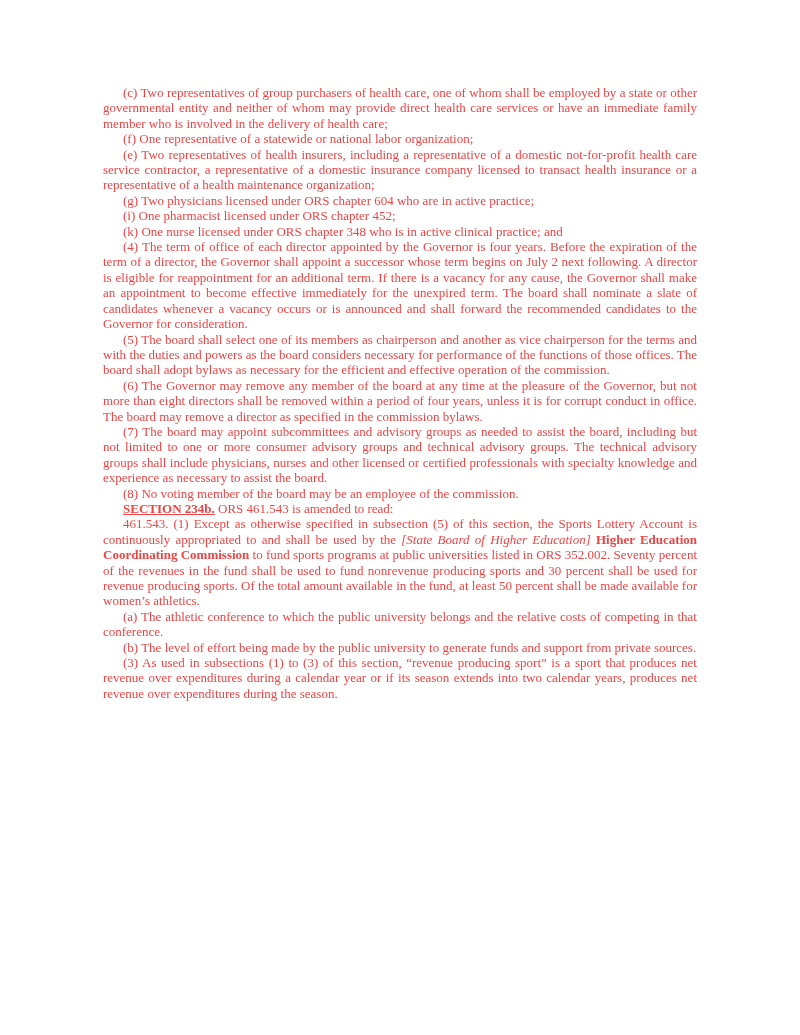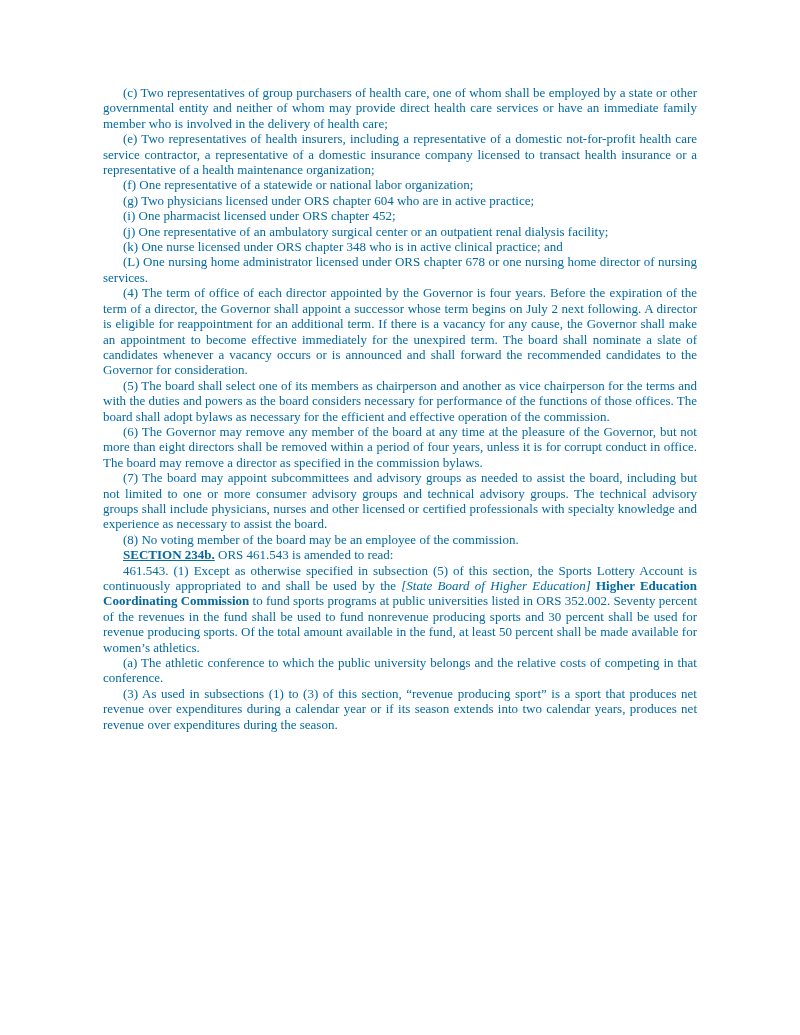--- a/index.html
+++ b/index.html
@@ -6,21 +6,21 @@
     margin: 0;
     padding: 0;
     background: #ffffff;
   }
   .page {
     position: relative;
     width: 800px;
     height: 757px;
     background: #ffffff;
     font-family: "Liberation Serif", "DejaVu Serif", serif;
-    color: #0369a1;
+    color: #ef4444;
     overflow: hidden;
   }
   .body-text {
     position: absolute;
     top: 85px;
     left: 103px;
     width: 594px;
     font-size: 13px;
     line-height: 15.4px;
     text-align: justify;
@@ -44,34 +44,33 @@
     font-size: 13px;
     line-height: 15.4px;
   }
 </style>
 </head>
 <body>
 
 <div class="page">
   <div class="body-text">
       <p class="para"><span class="seg-normal">(c) Two representatives of group purchasers of health care, one of whom shall be employed by a state or other governmental entity and neither of whom may provide direct health care services or have an immediate family member who is involved in the delivery of health care;</span></p>
+      <p class="para"><span class="seg-normal">(f) One representative of a statewide or national labor organization;</span></p>
       <p class="para"><span class="seg-normal">(e) Two representatives of health insurers, including a representative of a domestic not-for-profit health care service contractor, a representative of a domestic insurance company licensed to transact health insurance or a representative of a health maintenance organization;</span></p>
-      <p class="para"><span class="seg-normal">(f) One representative of a statewide or national labor organization;</span></p>
       <p class="para"><span class="seg-normal">(g) Two physicians licensed under ORS chapter 604 who are in active practice;</span></p>
       <p class="para"><span class="seg-normal">(i) One pharmacist licensed under ORS chapter 452;</span></p>
-      <p class="para"><span class="seg-normal">(j) One representative of an ambulatory surgical center or an outpatient renal dialysis facility;</span></p>
       <p class="para"><span class="seg-normal">(k) One nurse licensed under ORS chapter 348 who is in active clinical practice; and</span></p>
-      <p class="para"><span class="seg-normal">(L) One nursing home administrator licensed under ORS chapter 678 or one nursing home director of nursing services.</span></p>
       <p class="para"><span class="seg-normal">(4) The term of office of each director appointed by the Governor is four years. Before the expiration of the term of a director, the Governor shall appoint a successor whose term begins on July 2 next following. A director is eligible for reappointment for an additional term. If there is a vacancy for any cause, the Governor shall make an appointment to become effective immediately for the unexpired term. The board shall nominate a slate of candidates whenever a vacancy occurs or is announced and shall forward the recommended candidates to the Governor for consideration.</span></p>
       <p class="para"><span class="seg-normal">(5) The board shall select one of its members as chairperson and another as vice chairperson for the terms and with the duties and powers as the board considers necessary for performance of the functions of those offices. The board shall adopt bylaws as necessary for the efficient and effective operation of the commission.</span></p>
       <p class="para"><span class="seg-normal">(6) The Governor may remove any member of the board at any time at the pleasure of the Governor, but not more than eight directors shall be removed within a period of four years, unless it is for corrupt conduct in office. The board may remove a director as specified in the commission bylaws.</span></p>
       <p class="para"><span class="seg-normal">(7) The board may appoint subcommittees and advisory groups as needed to assist the board, including but not limited to one or more consumer advisory groups and technical advisory groups. The technical advisory groups shall include physicians, nurses and other licensed or certified professionals with specialty knowledge and experience as necessary to assist the board.</span></p>
       <p class="para"><span class="seg-normal">(8) No voting member of the board may be an employee of the commission.</span></p>
       <p class="para"><span class="seg-bold-underline">SECTION 234b.</span><span class="seg-normal"> ORS 461.543 is amended to read:</span></p>
       <p class="para"><span class="seg-normal">461.543. (1) Except as otherwise specified in subsection (5) of this section, the Sports Lottery Account is continuously appropriated to and shall be used by the </span><span class="seg-italic">[State Board of Higher Education]</span><span class="seg-normal"> </span><span class="seg-bold">Higher Education Coordinating Commission</span><span class="seg-normal"> to fund sports programs at public universities listed in ORS 352.002. Seventy percent of the revenues in the fund shall be used to fund nonrevenue producing sports and 30 percent shall be used for revenue producing sports. Of the total amount available in the fund, at least 50 percent shall be made available for women’s athletics.</span></p>
       <p class="para"><span class="seg-normal">(a) The athletic conference to which the public university belongs and the relative costs of competing in that conference.</span></p>
+      <p class="para"><span class="seg-normal">(b) The level of effort being made by the public university to generate funds and support from private sources.</span></p>
       <p class="para"><span class="seg-normal">(3) As used in subsections (1) to (3) of this section, “revenue producing sport” is a sport that produces net revenue over expenditures during a calendar year or if its season extends into two calendar years, produces net revenue over expenditures during the season.</span></p>
     </div>
   <div class="footer">
     <span>Enrolled Senate Bill 270 (SB 270-C)</span>
     <span>Page 93</span>
   </div>
 </div>
 
 </body></html>

